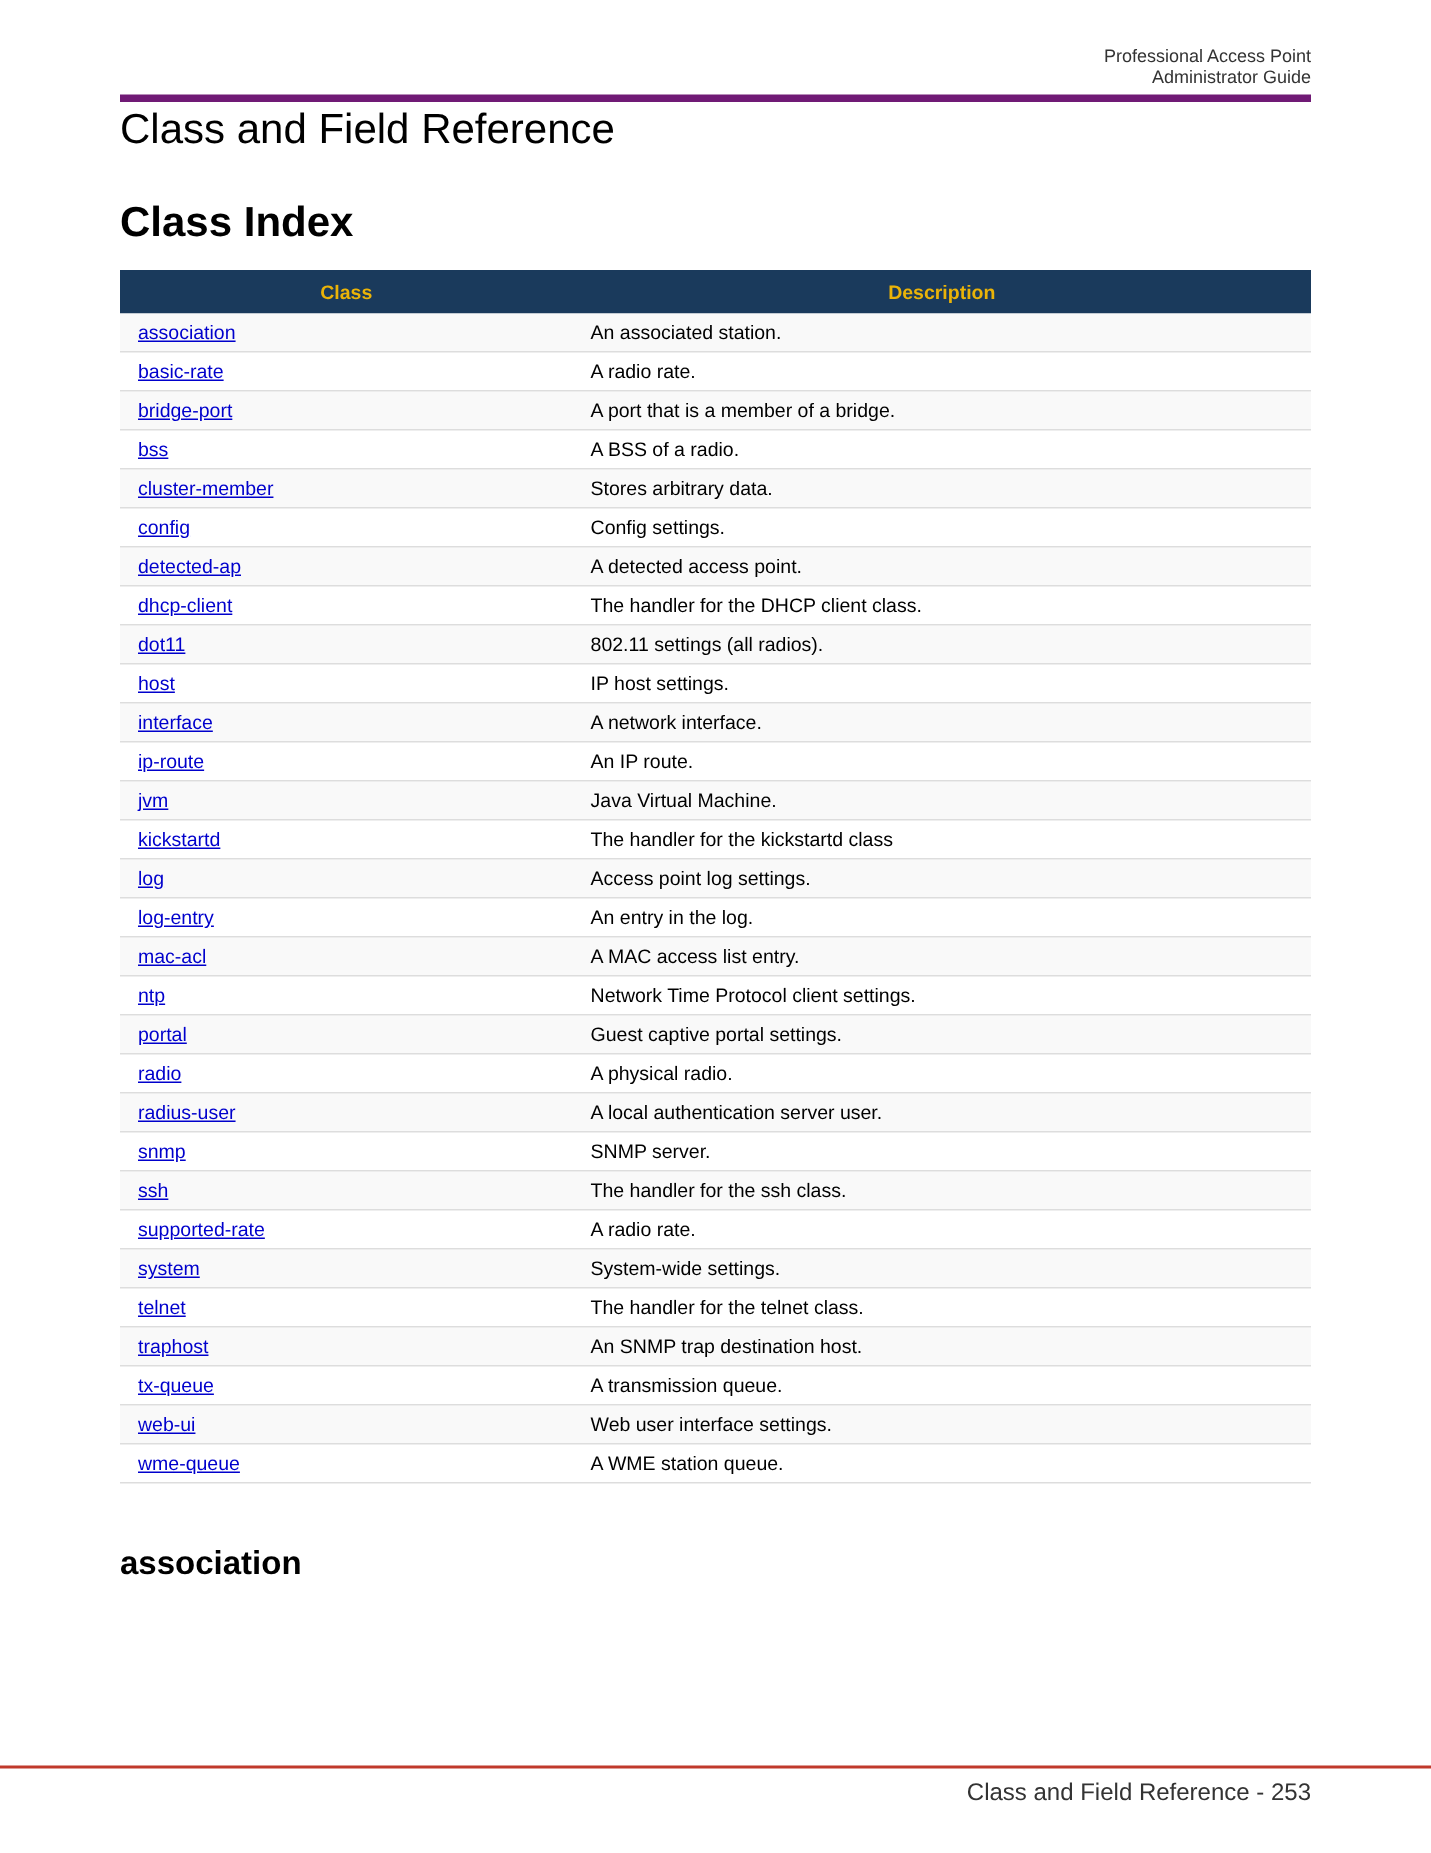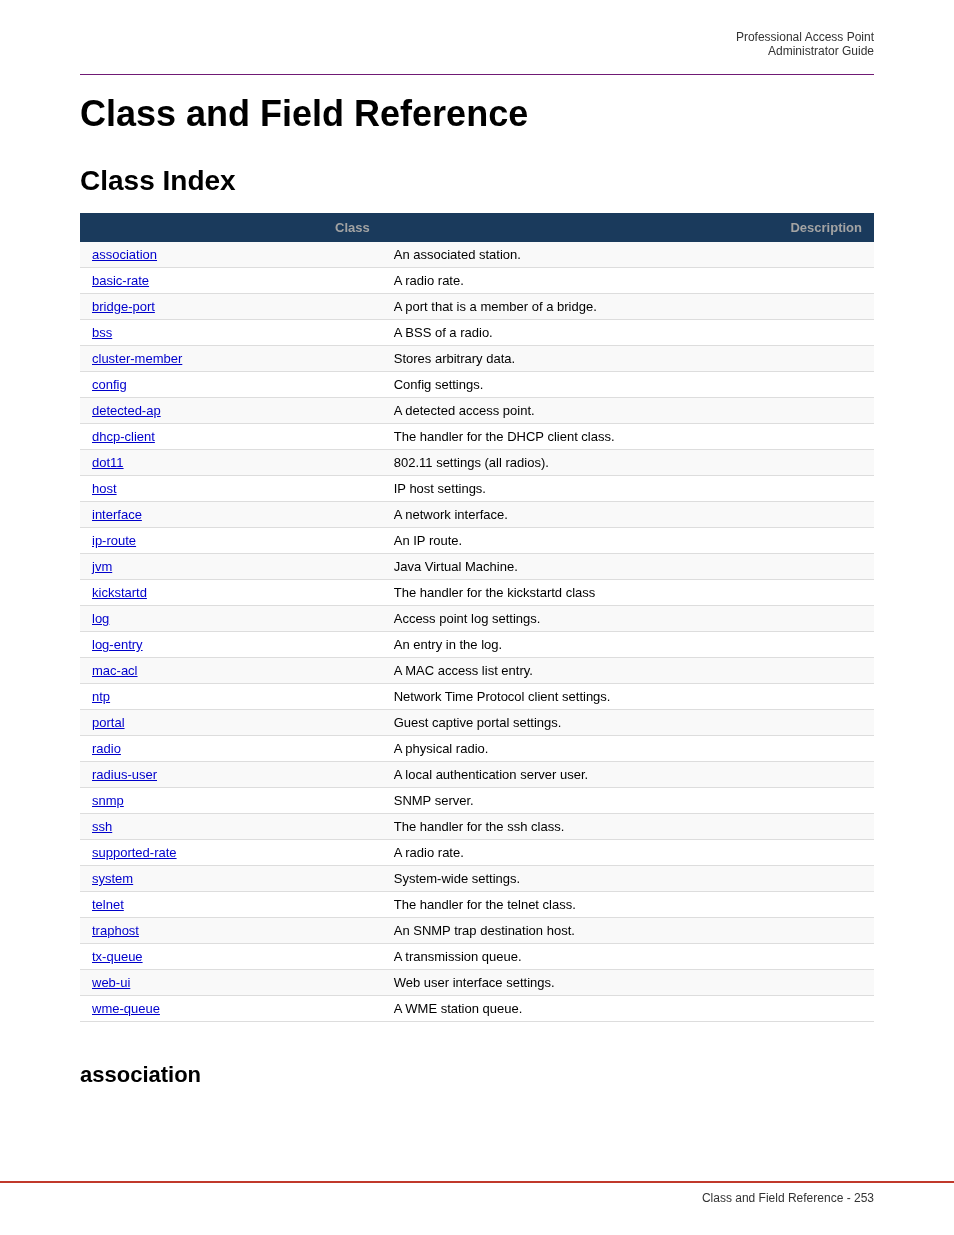--- a/index.html
+++ b/index.html
@@ -15,47 +15,47 @@
     .page {
       width: 954px;
       min-height: 1235px;
       padding: 30px 80px 60px 80px;
       position: relative;
     }
     .header {
       text-align: right;
       font-size: 12px;
       color: #333;
-      margin-bottom: 18px;
-      padding-bottom: 16px;
-      border-bottom: 1px solid #701a75;
+      margin-bottom: 2px;
+      padding-bottom: 5px;
+      border-bottom: 5px solid #701a75;
     }
     .page-title {
-      font-size: 36px;
-      font-weight: bold;
+      font-size: 28px;
+      font-weight: normal;
       color: #000;
       margin-bottom: 30px;
     }
     .section-title {
       font-size: 28px;
       font-weight: bold;
       color: #000;
       margin-bottom: 16px;
     }
     .class-table {
       width: 100%;
       border-collapse: collapse;
       margin-bottom: 40px;
     }
     .class-table th {
       background-color: #1a3a5c;
-      color: #a3a3a3;
+      color: #eab308;
       font-weight: bold;
       padding: 7px 12px;
-      text-align: right;
+      text-align: center;
       font-size: 13px;
     }
     .class-table td {
       padding: 5px 12px;
       border-bottom: 1px solid #ddd;
       font-size: 13px;
       vertical-align: top;
     }
     .class-table tr:nth-child(odd) td {
       background-color: #f9f9f9;
@@ -83,21 +83,21 @@
       left: 0;
       right: 0;
       padding: 0 80px;
       display: flex;
       justify-content: space-between;
       align-items: center;
       border-top: 2px solid #c0392b;
       padding-top: 8px;
     }
     .footer-text {
-      font-size: 12px;
+      font-size: 16px;
       color: #333;
     }
   </style>
 </head>
 <body>
 
 <div class="page">
 
   <div class="header">
     <span>Professional Access Point</span><br>

